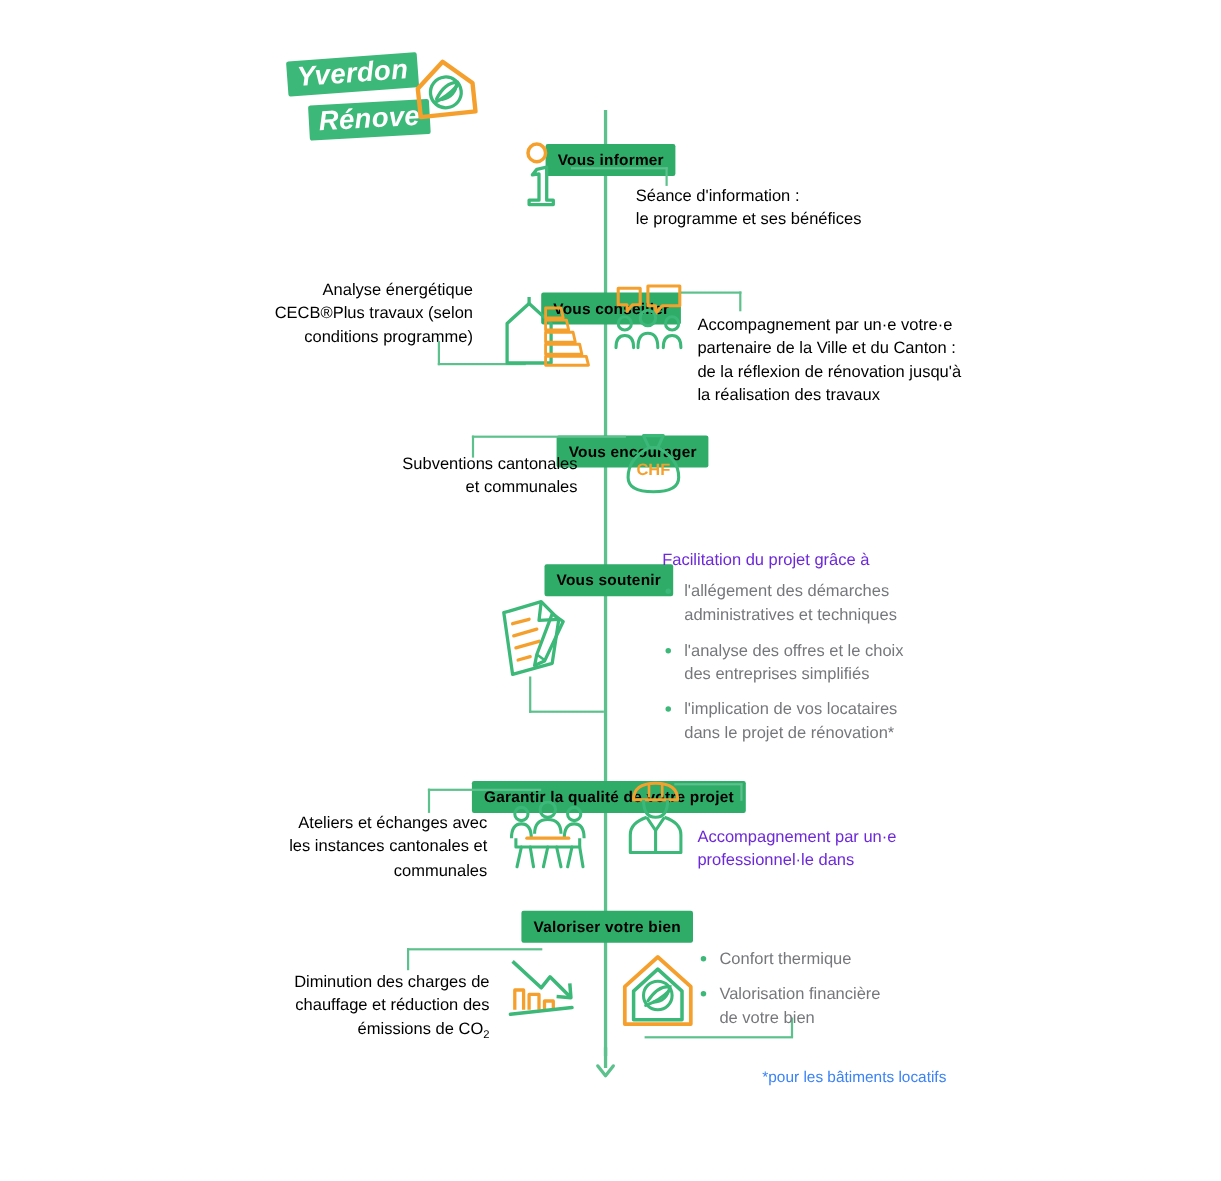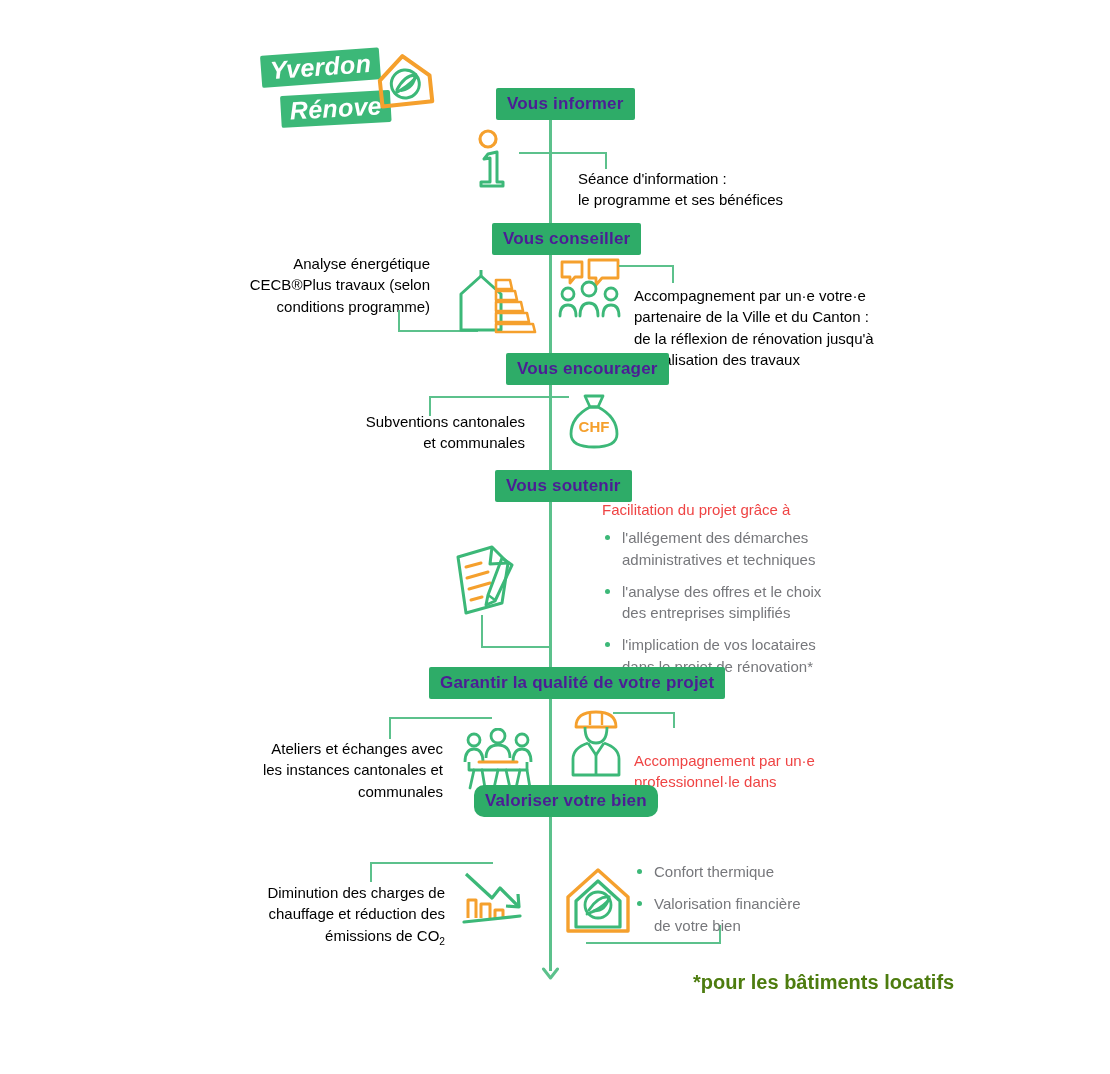--- a/index.html
+++ b/index.html
@@ -20,48 +20,48 @@
   }
   #logo-box-1{left:4px;top:4px;transform:rotate(-4.2deg);transform-origin:left top;}
   #logo-box-2{left:24px;top:44px;transform:rotate(-3.2deg);transform-origin:left top;}
   #logo-mark{position:absolute;left:116px;top:-4px;width:66px;height:66px;transform:rotate(-6deg);}
 
   
   .spine{background:#5cc18c;width:3px;}
 
   
   .badge{
-    background:#2eac68;color:#4c1d95;font-weight:bold;font-size:17px;
+    background:#2eac68;color:#000000;font-weight:bold;font-size:14px;
     letter-spacing:.2px;white-space:nowrap;line-height:1;
-    padding:7px 11px 8px 11px;border-radius:2px;
+    padding:7px 11px 8px 11px;border-radius:2px;margin-top:43px;
   }
 
   
   .ln{background:#5cc18c;position:absolute;}
   .ln.h{height:2px;}
   .ln.v{width:2px;}
 
   
   .txt{
     font-size:15px;line-height:1.42;color:#000000;
     white-space:pre-line;
   }
   .txt.r{text-align:right;}
-  .lead{font-size:15px;line-height:1.42;color:#ef4444;margin:0 0 7px 0;}
+  .lead{font-size:15px;line-height:1.42;color:#6d28d9;margin:0 0 7px 0;}
   ul.bul{list-style:none;margin:0;padding:0;}
   ul.bul li{
     position:relative;padding-left:20px;margin-bottom:11px;
     font-size:15px;line-height:1.42;color:#76777b;white-space:pre-line;
   }
   ul.bul li:last-child{margin-bottom:0;}
   ul.bul li:before{
     content:"";position:absolute;left:3px;top:8px;
     width:5px;height:5px;border-radius:50%;background:#3cb878;
   }
-  .foot{font-size:20px;color:#4d7c0f;font-weight:bold;}
+  .foot{font-size:14px;color:#3b82f6;}
   sub{font-size:.68em;}
 </style>
 </head>
 <body>
 
 <div class="abs spine" style="left:549px;top:100px;height:860px;"></div>
 <svg class="abs" style="left:538px;top:952px;" width="26" height="28" viewBox="0 0 26 28">
   <path d="M12.5 0 L12.5 19" stroke="#5cc18c" stroke-width="3" fill="none"></path>
   <path d="M5.5 17 L12.5 26 L19.5 17" stroke="#5cc18c" stroke-width="3" fill="none" stroke-linecap="round" stroke-linejoin="round"></path>
 </svg>
@@ -207,21 +207,21 @@
 </svg>
 
 <div class="abs ln h" style="left:613px;top:712px;width:62px;"></div>
 <div class="abs ln v" style="left:673px;top:712px;height:16px;"></div>
 
 <div class="abs" style="left:634px;top:750px;width:260px;">
   <p class="lead">Accompagnement par un·e
 professionnel·le dans</p>
 </div>
 
-<div class="abs badge" style="left:474px;top:785px;border-radius:10px;">Valoriser votre bien</div>
+<div class="abs badge" style="left:474px;top:785px;">Valoriser votre bien</div>
 
 <div class="abs ln v" style="left:370px;top:862px;height:20px;"></div>
 <div class="abs ln h" style="left:370px;top:862px;width:123px;"></div>
 
 <div class="abs txt r" style="left:220px;top:882px;width:225px;"><span>Diminution des charges de</span><br><span>chauffage et réduction des</span><br><span>émissions de CO</span><sub>2</sub></div>
 
 <svg class="abs" style="left:462px;top:868px;" width="66" height="62" viewBox="0 0 66 62">
   <path d="M4 6 L30 30 L38 20 L56 38" fill="none" stroke="#3cb878" stroke-width="3.2" stroke-linejoin="round"></path>
   <path d="M44 38 L57 39 L56 26" fill="none" stroke="#3cb878" stroke-width="3.2" stroke-linejoin="round"></path>
   <path d="M6 50 L6 32 L14 32 L14 50" fill="none" stroke="#f5a02d" stroke-width="3" stroke-linejoin="round"></path>

